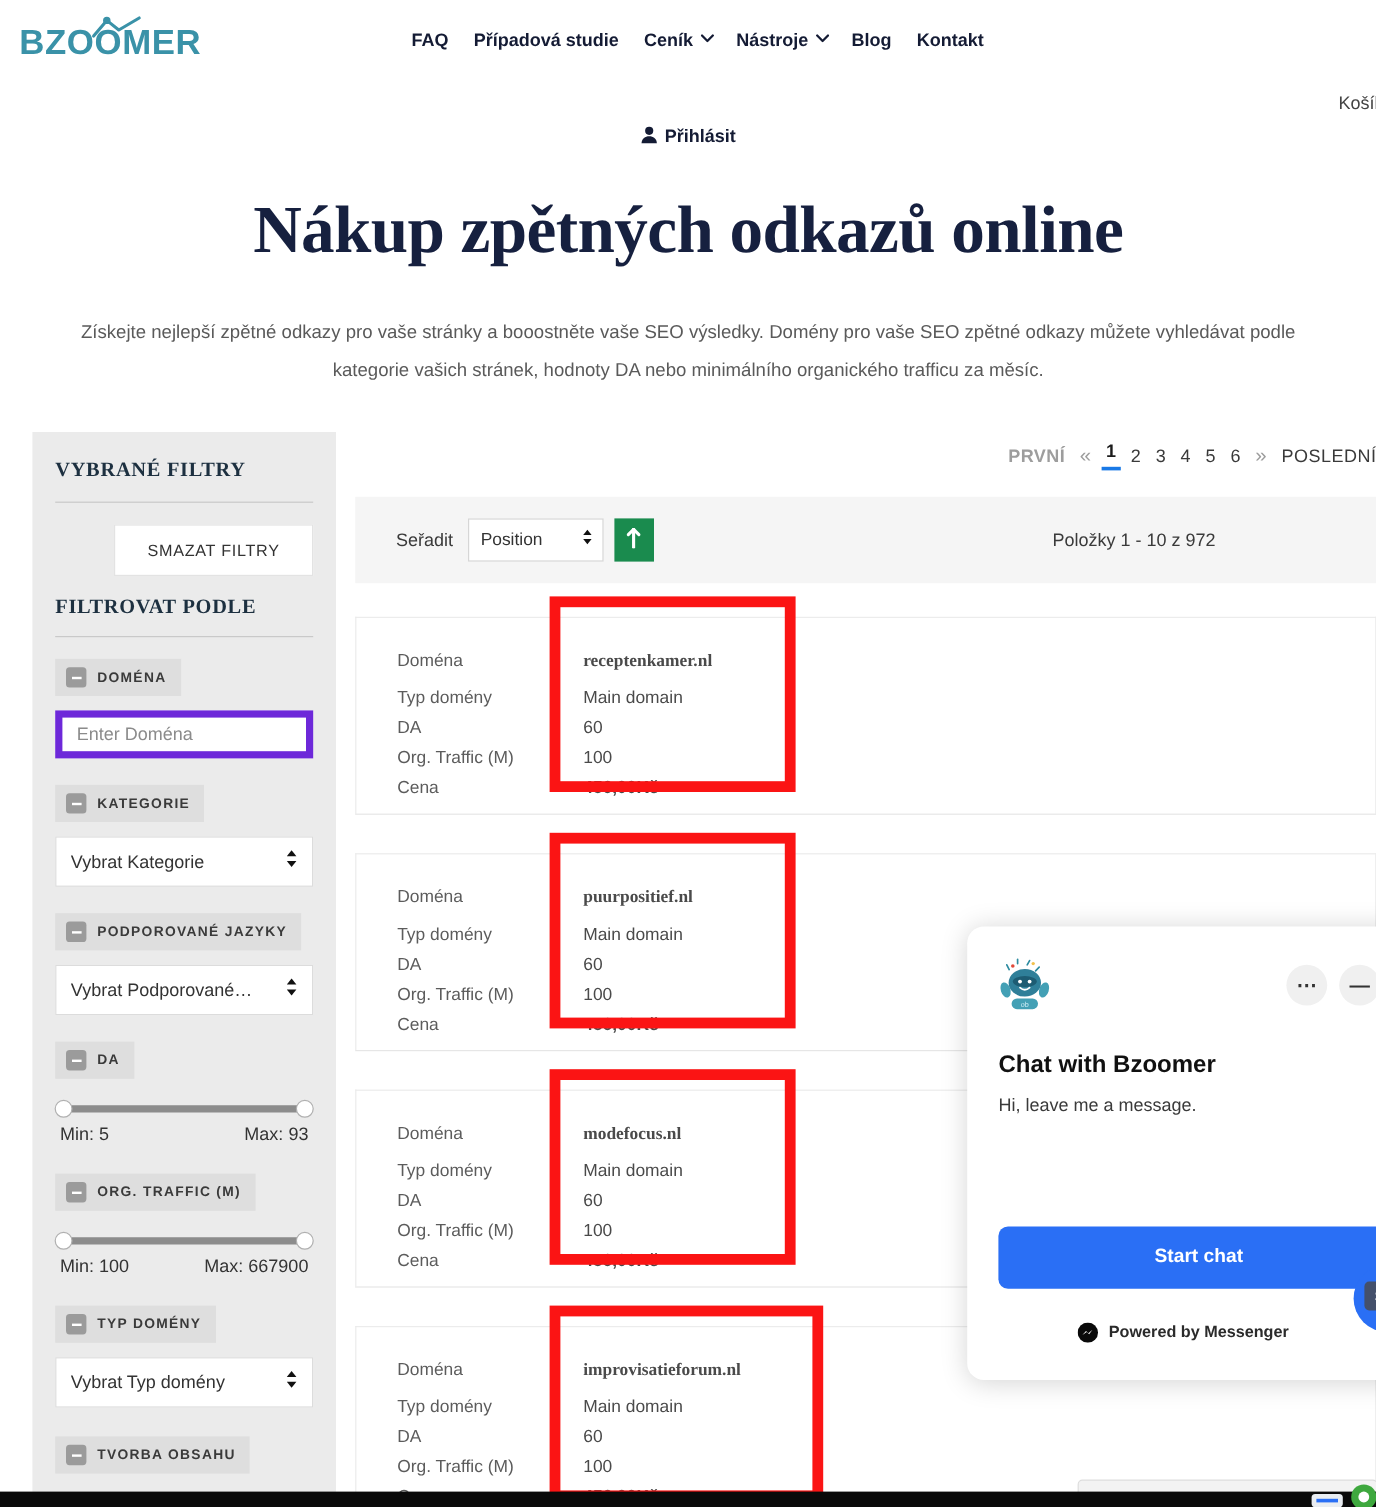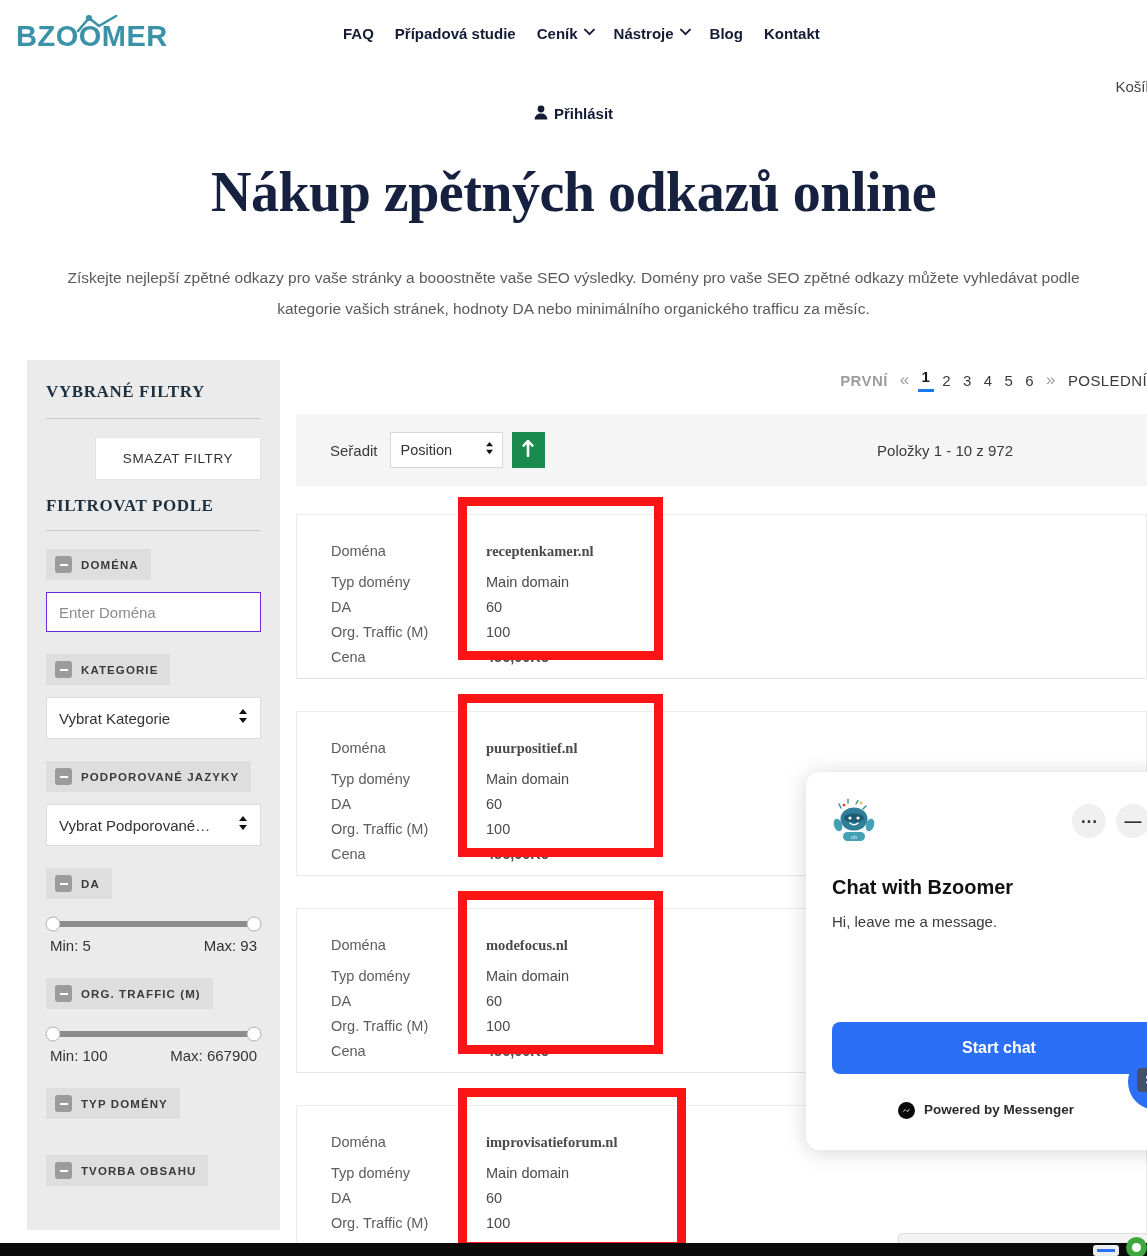--- a/index.html
+++ b/index.html
@@ -89,21 +89,21 @@
     cursor:pointer;
   }
   .f-toggle {
     width:17px; height:17px; background:#9b9b9b; border-radius:3px;
     display:flex; align-items:center; justify-content:center;
   }
   .f-toggle i { display:block; width:8px; height:2px; background:#fff; }
   .f-title { font-size:11.5px; font-weight:700; letter-spacing:1.1px; color:#3a3a3a; }
 
   .f-input {
-    width:100%; height:40px; background:#fff; border:1px solid #6d28d9;
+    width:100%; height:40px; background:#fff; border:6px solid #6d28d9;
     padding:0 12px; font-size:15px; color:#666;
     font-family:"Liberation Sans", sans-serif;
   }
   .f-input::placeholder { color:#8b8b8b; }
   .f-select {
     width:100%; height:42px; background:#fff; border:1px solid #dcdcdc;
     padding:0 40px 0 12px; font-size:15px; color:#333;
     font-family:"Liberation Sans", sans-serif;
     -webkit-appearance:none; appearance:none; cursor:pointer;
     position:relative;
@@ -405,20 +405,31 @@
           </div>
         </div>
       </div>
 
       <div class="filter-block" style="margin-top:24px;">
         <div class="f-head">
           <span class="f-toggle">
               <i></i>
             </span>
           <span class="f-title">TYP DOMÉNY</span>
+        </div>
+        <div class="sel-wrap">
+          <select class="f-select">
+            <option>Vybrat Typ domény</option>
+          </select>
+          <span class="sel-arrows">
+            <svg width="10" height="16" viewBox="0 0 10 16">
+                <path d="M5 1 L9 6 L1 6 Z" fill="#111"></path>
+                <path d="M5 15 L9 10 L1 10 Z" fill="#111"></path>
+              </svg>
+          </span>
         </div>
       </div>
 
       <div class="filter-block" style="margin-top:24px;">
         <div class="f-head">
           <span class="f-toggle">
               <i></i>
             </span>
           <span class="f-title">TVORBA OBSAHU</span>
         </div>

